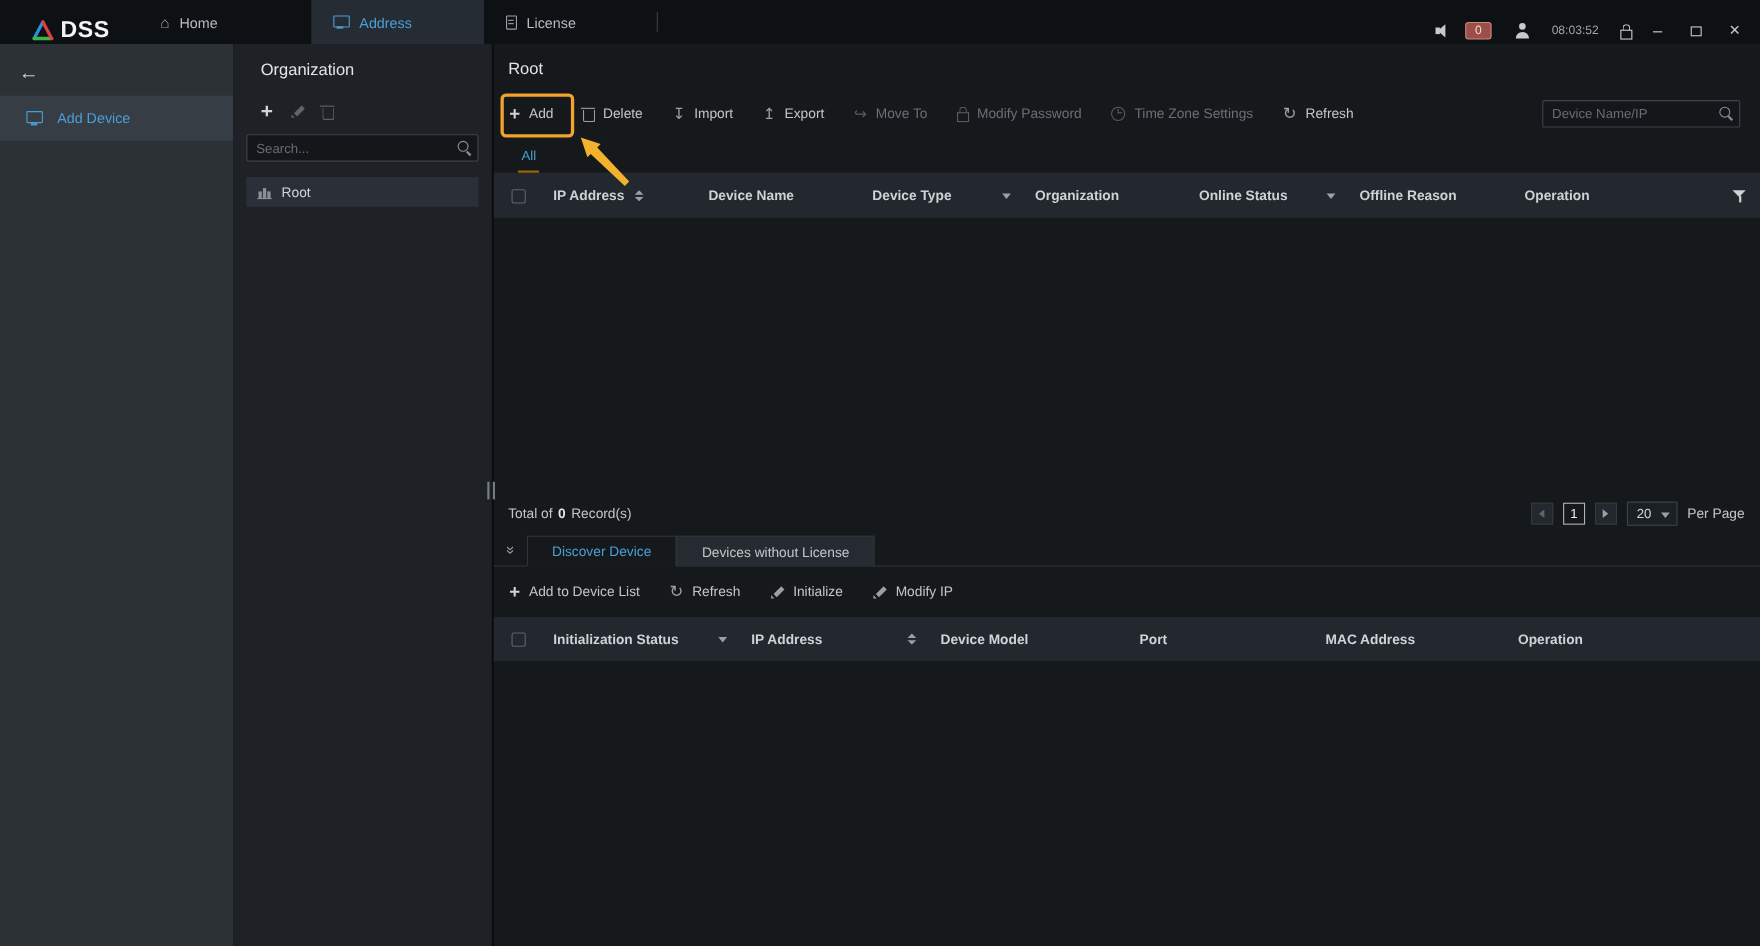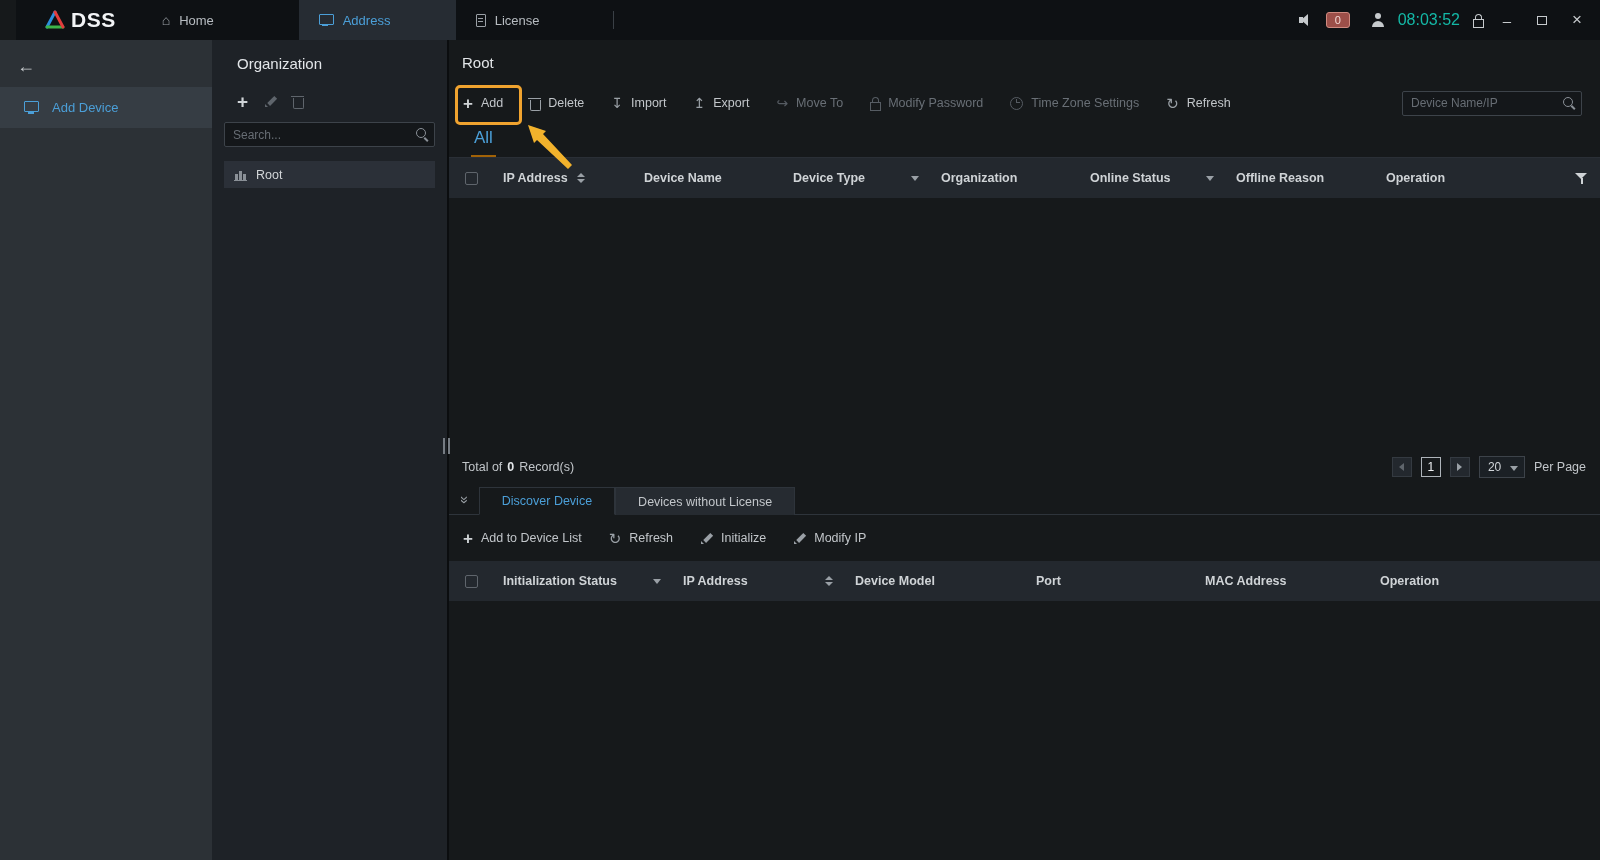--- a/index.html
+++ b/index.html
@@ -5,30 +5,30 @@
   * { margin:0; padding:0; box-sizing:border-box; }
   html,body { background:#0a0c0e; }
   .app {
     position:relative; width:1600px; height:860px; overflow:hidden;
     background:#16191b; color:#c6cacd;
     font-family:"Liberation Sans", sans-serif; font-size:13px;
     -webkit-font-smoothing:antialiased;
   }
 
   
-  .titlebar { position:absolute; top:0; left:16px; right:0; height:40px; background:#0e1114; display:flex; align-items:center; }
+  .titlebar { position:absolute; top:0; left:0; right:0; height:40px; background:#0e1114; display:flex; align-items:flex-end; }
   .logo { display:flex; align-items:center; gap:5px; padding:0 26px 0 28px; cursor:default; }
   .logo-text { font-size:21px; font-weight:bold; color:#f2f4f6; letter-spacing:0.5px; }
   .tb-tabs { display:flex; height:40px; align-items:stretch; }
   .tb-tab { width:157px; display:flex; align-items:center; gap:9px; padding-left:20px; font-size:13px; color:#b7bcc1; cursor:pointer; }
   .tb-tab.active { background:#262c33; color:#4b9fd8; }
   .tb-sep { width:1px; height:18px; background:#3a4046; align-self:center; }
   .tb-right { margin-left:auto; display:flex; align-items:center; gap:13px; padding-right:12px; }
   .badge { min-width:24px; height:16px; padding:0 6px; border-radius:3px; background:#9c4f49; border:1px solid #cf8a80; color:#f3d9d5; font-size:11px; display:flex; align-items:center; justify-content:center; }
-  .clock-text { font-size:16px; color:#14b8a6; min-width:56px; text-align:center; }
+  .clock-text { font-size:11px; color:#a3a3a3; min-width:56px; text-align:center; }
   .wbtn { width:22px; height:24px; display:flex; align-items:center; justify-content:center; font-size:15px; color:#c6cacd; cursor:pointer; }
   .maxbox { width:10px; height:9px; border:1px solid #c6cacd; }
 
   
   .ic { display:inline-flex; align-items:center; justify-content:center; color:#9aa0a6; }
   .i-search { position:relative; width:14px; height:14px; }
   .i-search::before { content:""; position:absolute; left:1px; top:1px; width:8px; height:8px; border:1.5px solid currentColor; border-radius:50%; }
   .i-search::after { content:""; position:absolute; left:9.5px; top:9.5px; width:5px; height:1.8px; background:currentColor; transform:rotate(45deg); transform-origin:0 0; }
   .i-speaker { position:relative; width:14px; height:13px; }
   .i-speaker::before { content:""; position:absolute; left:0; top:3.5px; width:4px; height:6px; background:currentColor; }
@@ -95,21 +95,21 @@
   .main-top { height:445px; display:flex; flex-direction:column; }
   .main-title { height:44px; display:flex; align-items:center; padding-left:13px; font-size:15px; color:#e2e5e8; }
   .toolbar { height:38px; display:flex; align-items:center; padding-left:14px; gap:27px; }
   .tbtn { display:flex; align-items:center; gap:8px; font-size:12.5px; color:#c2c6ca; cursor:pointer; white-space:nowrap; }
   .tbtn .plus { font-size:17px; font-weight:bold; color:#cfd3d6; line-height:1; }
   .tbtn.disabled { color:#696f76; cursor:default; }
   .tbtn.disabled .ic { color:#565c63; }
   .refresh-glyph { font-size:15px; line-height:1; }
   .toolbar-search { margin-left:auto; margin-right:18px; width:180px; }
   .alltabs { height:36px; border-bottom:1px solid #2a2f36; display:flex; align-items:flex-end; padding-left:22px; }
-  .alltab { padding:0 3px 7px 3px; font-size:17px; color:#4b9fd8; border-bottom:2px solid #a16207; cursor:pointer; }
+  .alltab { padding:0 3px 7px 3px; font-size:12px; color:#4b9fd8; border-bottom:2px solid #a16207; cursor:pointer; }
   .thead { height:40px; background:#23282e; display:flex; align-items:center; font-size:12.5px; color:#cfd3d6; font-weight:bold; }
   .th { display:flex; align-items:center; gap:9px; padding-left:10px; height:100%; cursor:pointer; }
   .th-cb { width:44px; padding-left:16px; }
   .cb { width:13px; height:13px; border:1px solid #5f656c; border-radius:2px; background:transparent; cursor:pointer; }
   .tbody { flex:1; }
   .list-footer { height:36px; display:flex; align-items:center; padding:0 14px 0 13px; font-size:12.5px; color:#c2c6ca; }
   .count-num { font-weight:bold; margin:0 5px; color:#e2e5e8; }
   .pager { margin-left:auto; display:flex; align-items:center; gap:9px; }
   .pgbtn { width:20px; height:20px; background:#23282e; border:1px solid #343a41; display:flex; align-items:center; justify-content:center; cursor:pointer; }
   .tri-l { width:0; height:0; border-top:4px solid transparent; border-bottom:4px solid transparent; border-right:5px solid #5f656c; }

